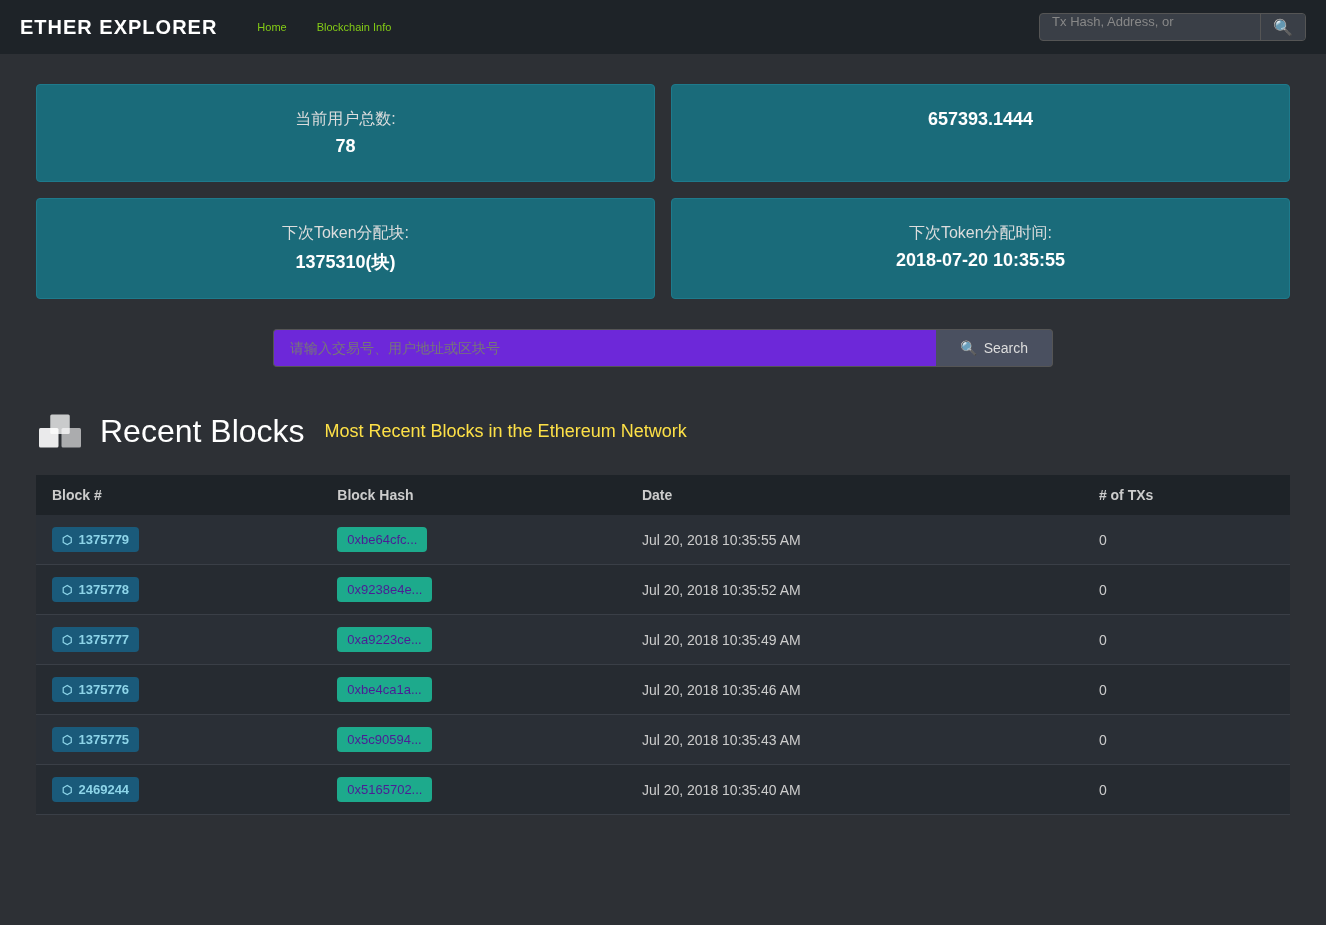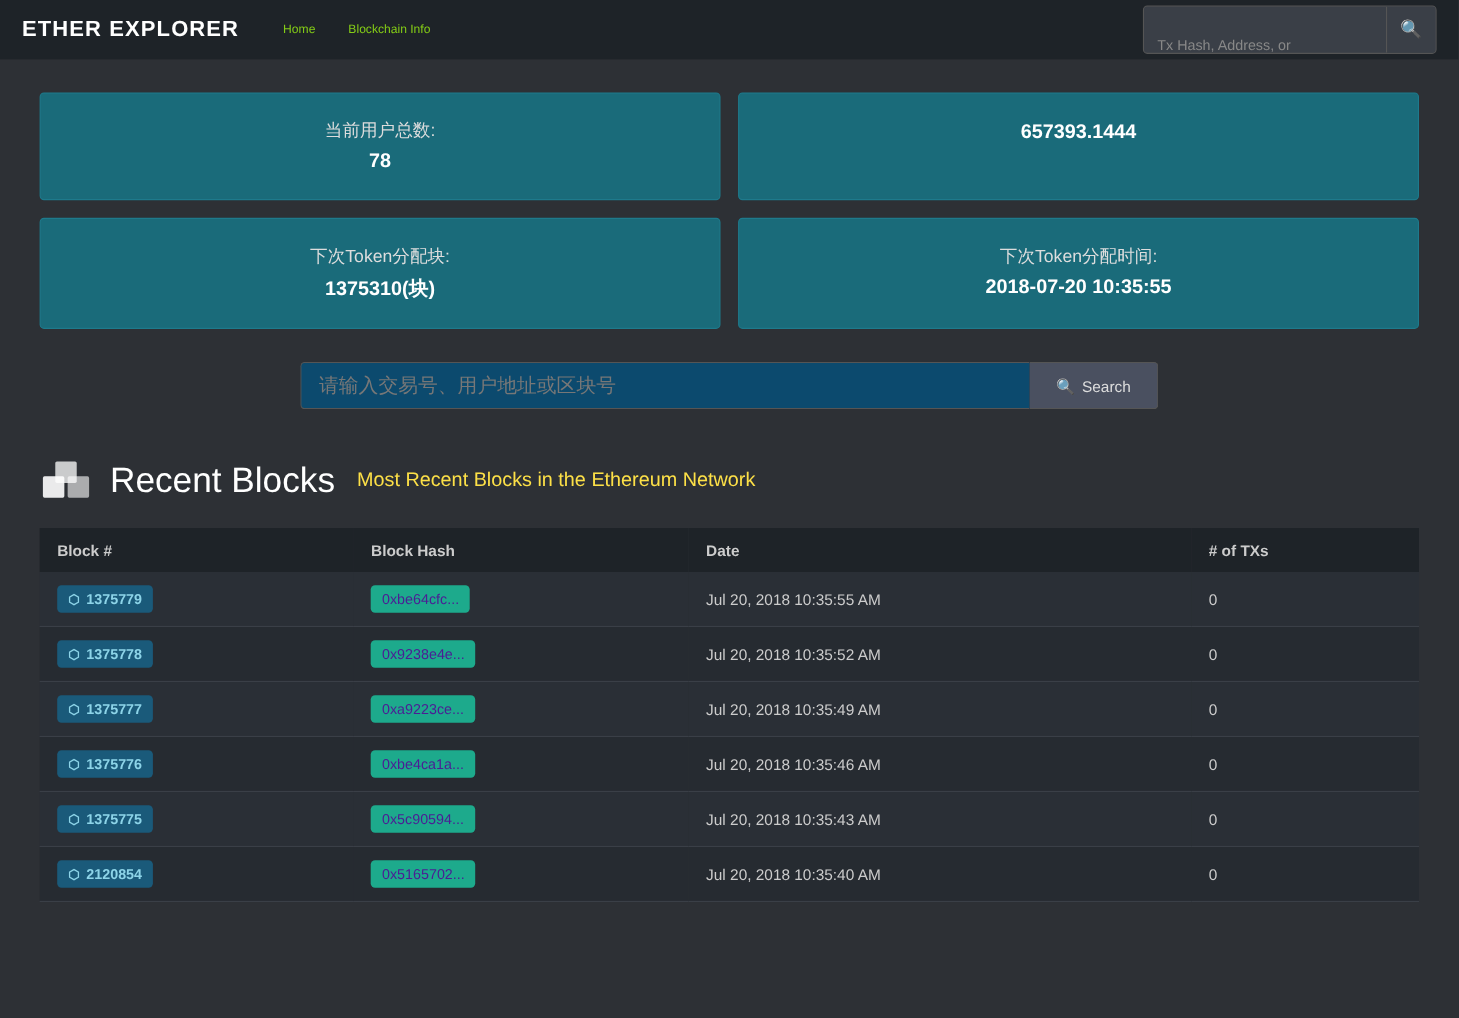--- a/index.html
+++ b/index.html
@@ -32,26 +32,26 @@
       flex: 1;
     }
     .nav-link {
       color: #84cc16;
       text-decoration: none;
       font-size: 11px;
       cursor: pointer;
     }
     .search-bar {
       display: flex;
-      align-items: flex-end;
+      align-items: flex-start;
       background: #3a3f47;
       border: 1px solid #555;
       border-radius: 4px;
       overflow: hidden;
-      height: 44px;
+      height: 28px;
     }
     .search-bar input {
       background: transparent;
       border: none;
       outline: none;
       color: #aaa;
       padding: 0 12px;
       width: 220px;
       font-size: 13px;
     }
@@ -104,27 +104,27 @@
       display: flex;
       justify-content: center;
       margin-bottom: 40px;
     }
     .main-search {
       display: flex;
       width: 780px;
     }
     .main-search input {
       flex: 1;
-      background: #0c4a6e;
+      background: #6d28d9;
       border: 1px solid #555;
       border-right: none;
       outline: none;
       color: #aaa;
       padding: 10px 16px;
-      font-size: 18px;
+      font-size: 14px;
       border-radius: 4px 0 0 4px;
     }
     .main-search input::placeholder { color: #777; }
     .main-search button {
       background: #4a5060;
       border: 1px solid #555;
       border-left: none;
       color: #ddd;
       padding: 10px 24px;
       cursor: pointer;
@@ -336,21 +336,21 @@
       <td>
         <span class="hash-badge">0x5c90594...</span>
       </td>
       <td>Jul 20, 2018 10:35:43 AM</td>
       <td>0</td>
     </tr>
         <tr>
       <td>
         <span class="block-num-badge">
           <span class="cube-icon">⬡</span>
-          <span>2120854</span>
+          <span>2469244</span>
         </span>
       </td>
       <td>
         <span class="hash-badge">0x5165702...</span>
       </td>
       <td>Jul 20, 2018 10:35:40 AM</td>
       <td>0</td>
     </tr>
       </tbody>
   </table>

